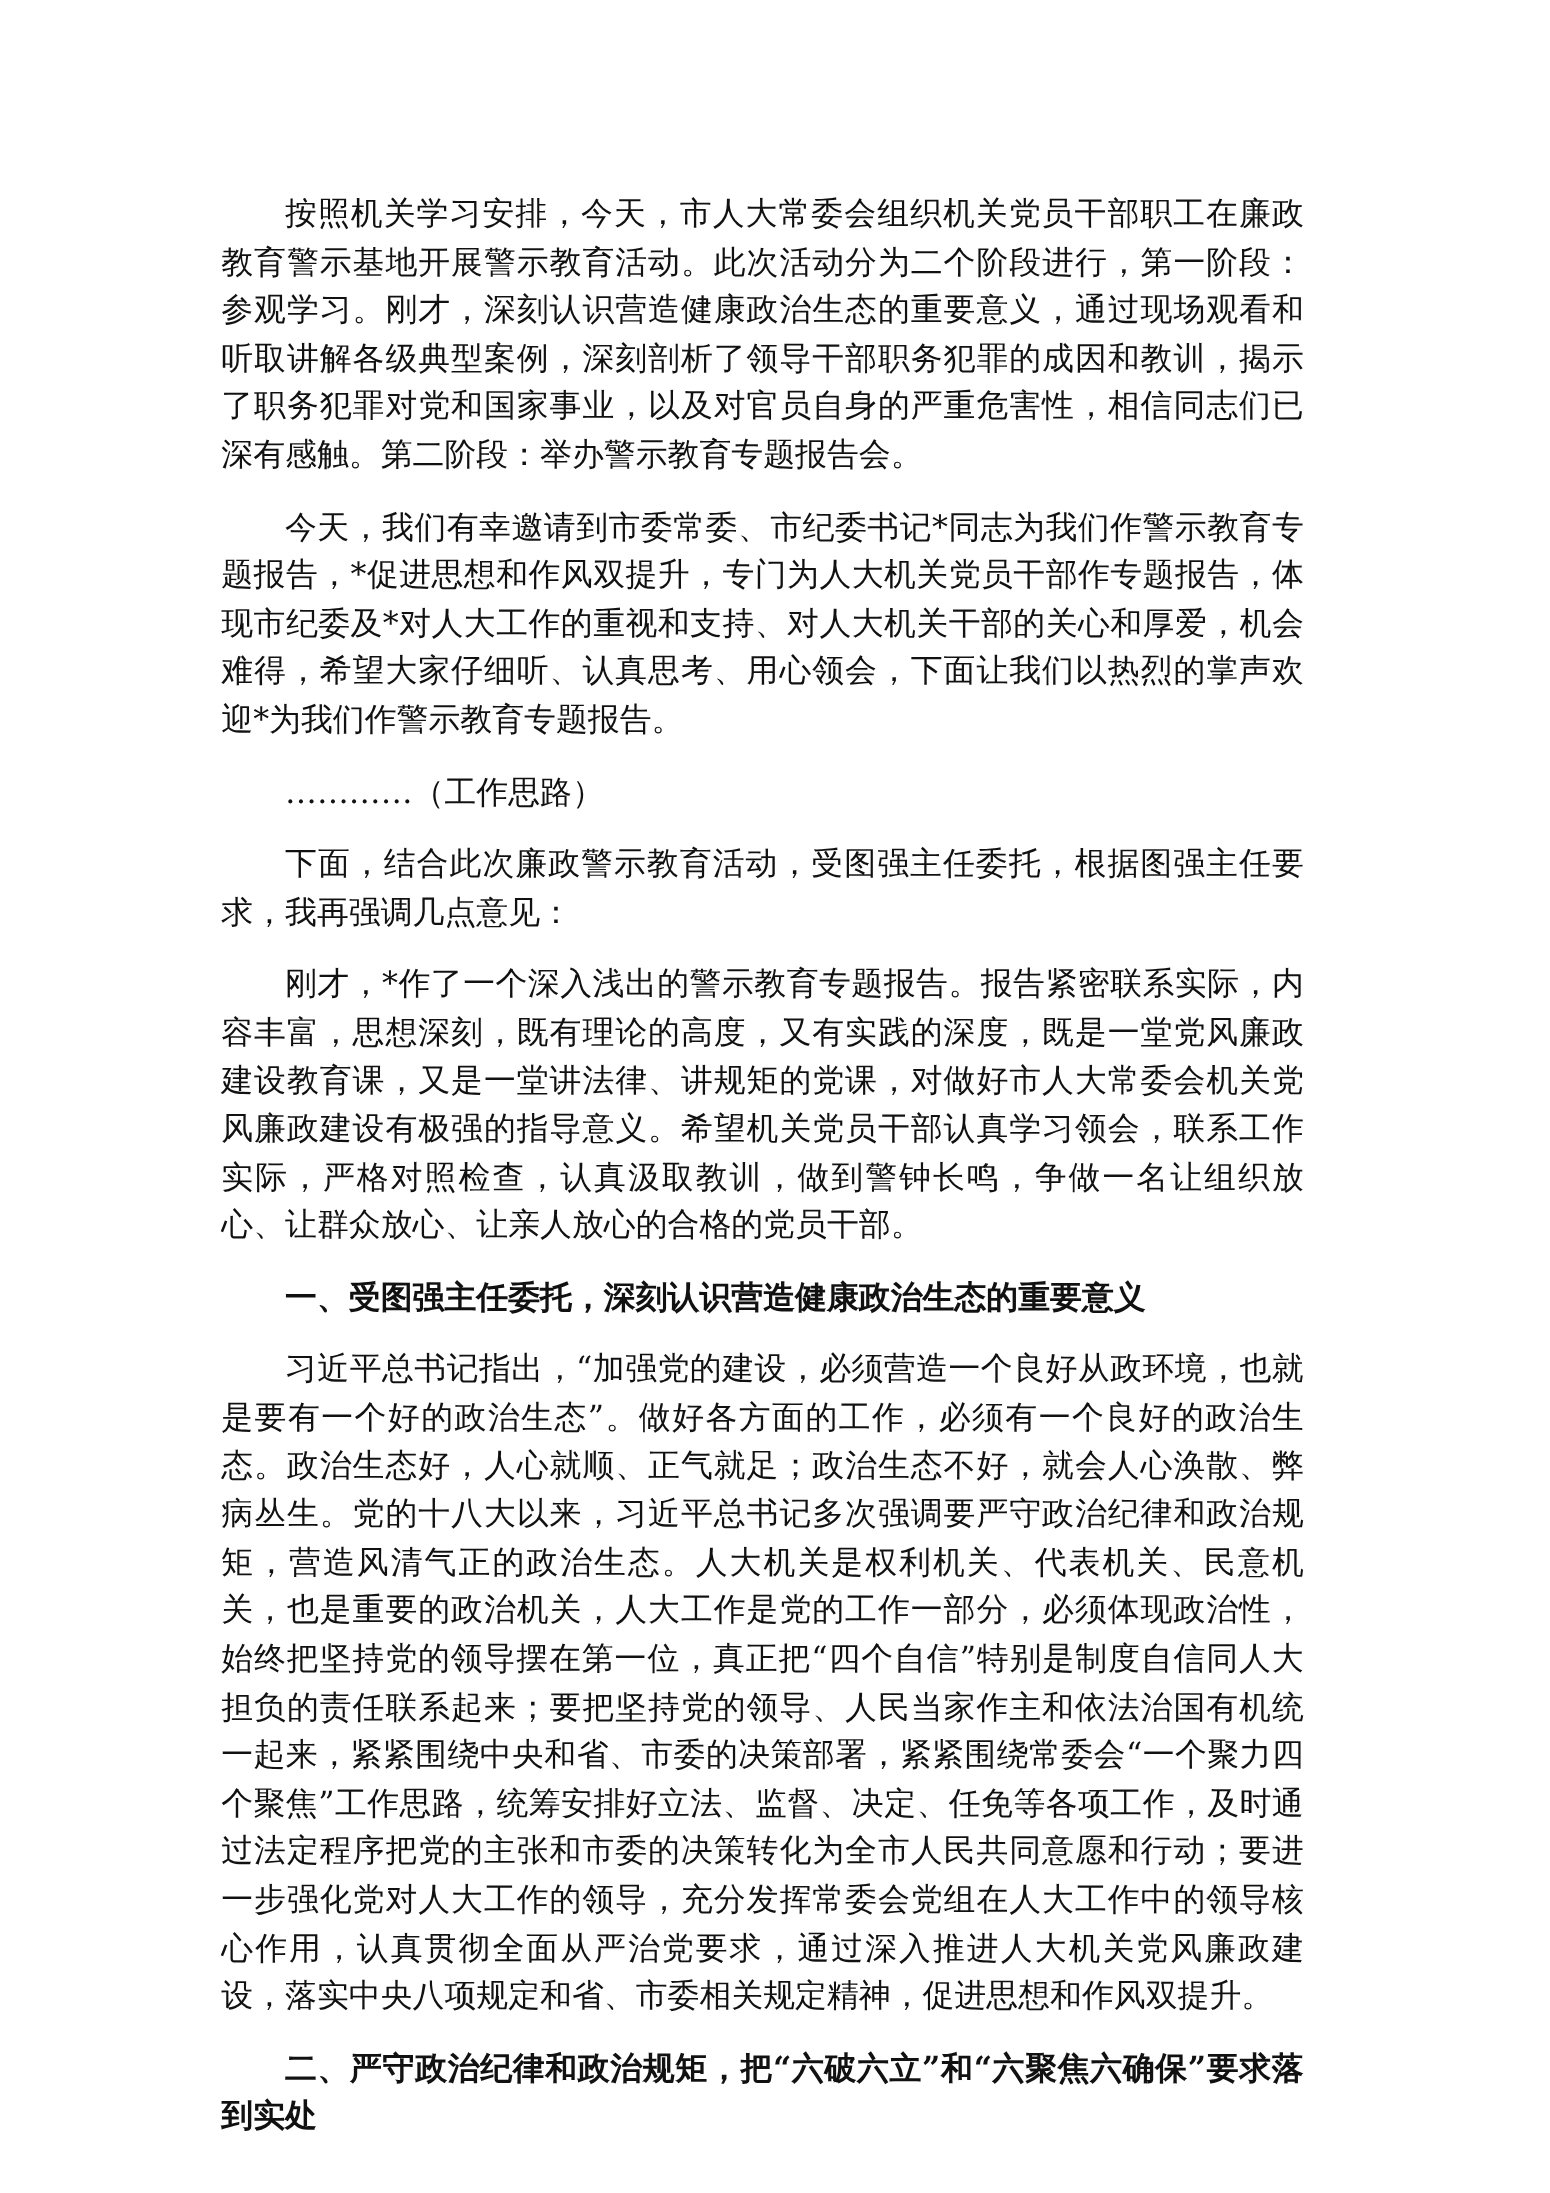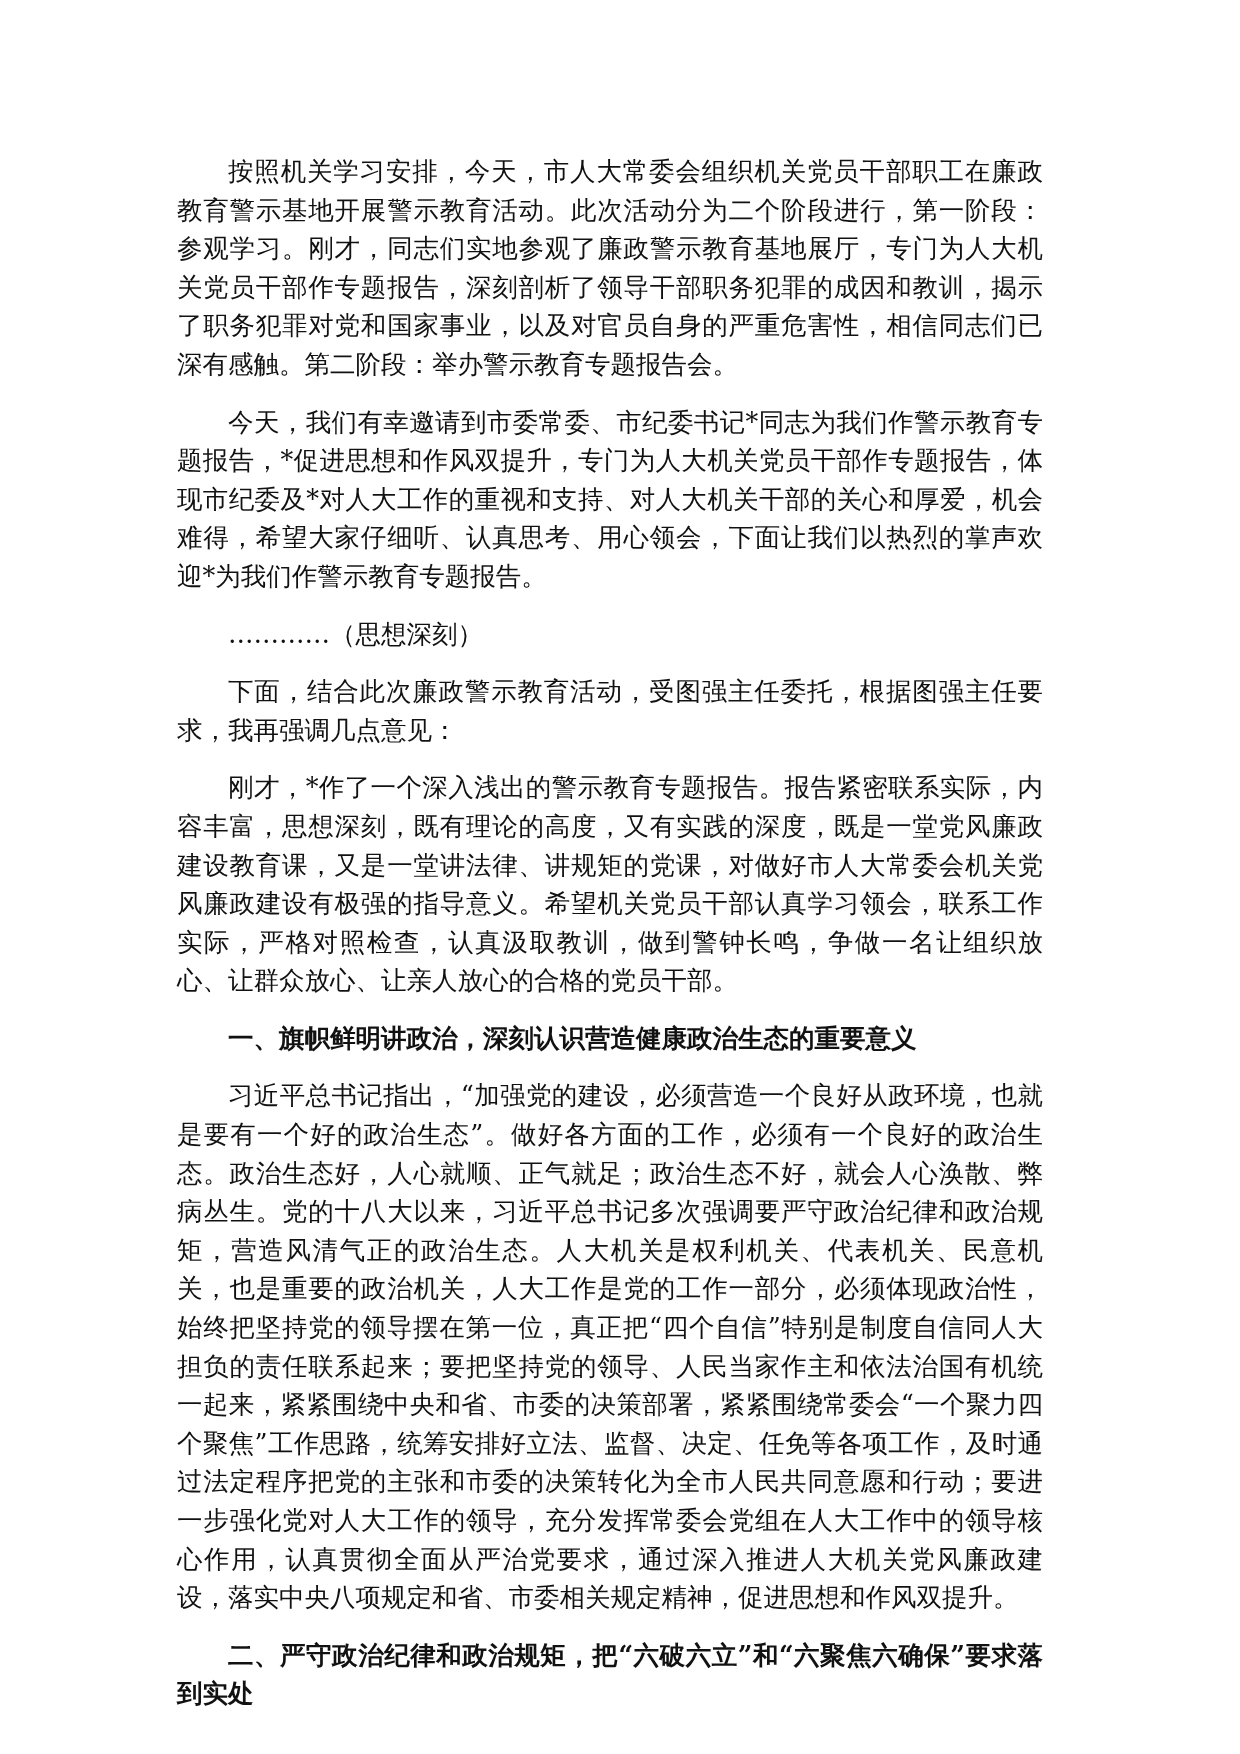--- a/index.html
+++ b/index.html
@@ -18,21 +18,21 @@
   .p { margin: 0 0 19px 0; }
   .indent { text-indent: 2em; }
   .greeting { margin: 0 0 19px 0; }
   .heading { font-weight: bold; text-indent: 2em; margin: 0 0 19px 0; }
   .dots { text-indent: 2em; margin: 0 0 19px 0; }
 </style>
 </head>
 <body>
 
 <div class="page">
-  <p class="p indent">按照机关学习安排，今天，市人大常委会组织机关党员干部职工在廉政教育警示基地开展警示教育活动。此次活动分为二个阶段进行，第一阶段：参观学习。刚才，同志们实地参观了廉政警示教育基地展厅，专门为人大机关党员干部作专题报告，深刻剖析了领导干部职务犯罪的成因和教训，揭示了职务犯罪对党和国家事业，以及对官员自身的严重危害性，相信同志们已深有感触。第二阶段：举办警示教育专题报告会。</p>
+  <p class="p indent">按照机关学习安排，今天，市人大常委会组织机关党员干部职工在廉政教育警示基地开展警示教育活动。此次活动分为二个阶段进行，第一阶段：参观学习。刚才，深刻认识营造健康政治生态的重要意义，通过现场观看和听取讲解各级典型案例，深刻剖析了领导干部职务犯罪的成因和教训，揭示了职务犯罪对党和国家事业，以及对官员自身的严重危害性，相信同志们已深有感触。第二阶段：举办警示教育专题报告会。</p>
   <p class="p indent">今天，我们有幸邀请到市委常委、市纪委书记*同志为我们作警示教育专题报告，*促进思想和作风双提升，专门为人大机关党员干部作专题报告，体现市纪委及*对人大工作的重视和支持、对人大机关干部的关心和厚爱，机会难得，希望大家仔细听、认真思考、用心领会，下面让我们以热烈的掌声欢迎*为我们作警示教育专题报告。</p>
-  <p class="dots">…………（思想深刻）</p>
+  <p class="dots">…………（工作思路）</p>
   <p class="p indent">下面，结合此次廉政警示教育活动，受图强主任委托，根据图强主任要求，我再强调几点意见：</p>
   <p class="p indent">刚才，*作了一个深入浅出的警示教育专题报告。报告紧密联系实际，内容丰富，思想深刻，既有理论的高度，又有实践的深度，既是一堂党风廉政建设教育课，又是一堂讲法律、讲规矩的党课，对做好市人大常委会机关党风廉政建设有极强的指导意义。希望机关党员干部认真学习领会，联系工作实际，严格对照检查，认真汲取教训，做到警钟长鸣，争做一名让组织放心、让群众放心、让亲人放心的合格的党员干部。</p>
-  <p class="heading">一、旗帜鲜明讲政治，深刻认识营造健康政治生态的重要意义</p>
+  <p class="heading">一、受图强主任委托，深刻认识营造健康政治生态的重要意义</p>
   <p class="p indent">习近平总书记指出，“加强党的建设，必须营造一个良好从政环境，也就是要有一个好的政治生态”。做好各方面的工作，必须有一个良好的政治生态。政治生态好，人心就顺、正气就足；政治生态不好，就会人心涣散、弊病丛生。党的十八大以来，习近平总书记多次强调要严守政治纪律和政治规矩，营造风清气正的政治生态。人大机关是权利机关、代表机关、民意机关，也是重要的政治机关，人大工作是党的工作一部分，必须体现政治性，始终把坚持党的领导摆在第一位，真正把“四个自信”特别是制度自信同人大担负的责任联系起来；要把坚持党的领导、人民当家作主和依法治国有机统一起来，紧紧围绕中央和省、市委的决策部署，紧紧围绕常委会“一个聚力四个聚焦”工作思路，统筹安排好立法、监督、决定、任免等各项工作，及时通过法定程序把党的主张和市委的决策转化为全市人民共同意愿和行动；要进一步强化党对人大工作的领导，充分发挥常委会党组在人大工作中的领导核心作用，认真贯彻全面从严治党要求，通过深入推进人大机关党风廉政建设，落实中央八项规定和省、市委相关规定精神，促进思想和作风双提升。</p>
   <p class="heading">二、严守政治纪律和政治规矩，把“六破六立”和“六聚焦六确保”要求落到实处</p>
 </div>
 
 </body></html>

